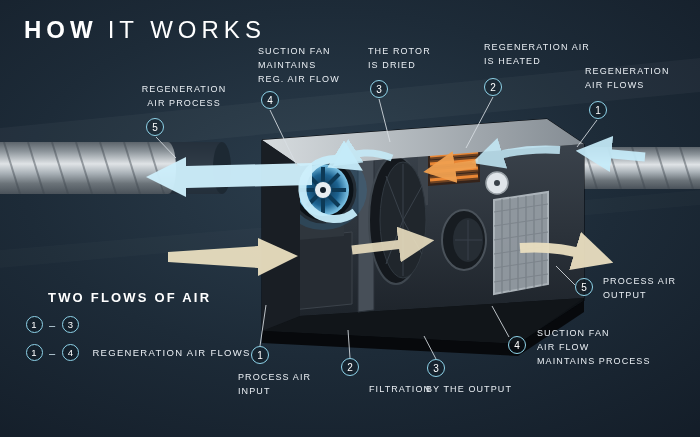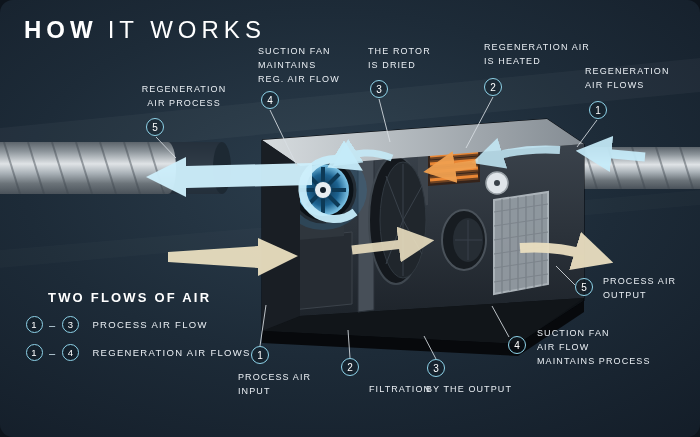--- a/index.html
+++ b/index.html
@@ -1,20 +1,19 @@
 <!DOCTYPE html>
 <html><head>
 <meta charset="utf-8">
 <style>
   html,body{margin:0;padding:0;background:#0d141c;}
   .canvas{
     position:relative;width:700px;height:437px;overflow:hidden;
     background:radial-gradient(ellipse 620px 360px at 46% 42%, #2b3d4c 0%, #1d2b38 48%, #121b26 100%);
     font-family:"Liberation Sans", sans-serif;
-    border-radius:13px;
   }
   .layer{position:absolute;left:0;top:0;}
   .title{position:absolute;left:24px;top:16px;color:#ffffff;font-size:24px;letter-spacing:5px;font-weight:300;white-space:nowrap;}
   .title .b{font-weight:700;margin-right:10px;}
   .label{position:absolute;color:#e9eef3;font-size:9px;letter-spacing:1.1px;line-height:14px;white-space:nowrap;}
   .label div{white-space:nowrap;}
   .num{
     position:absolute;width:18px;height:18px;border:1px solid #8fd4ea;border-radius:50%;
     display:flex;align-items:center;justify-content:center;color:#ffffff;font-size:10px;
     background:rgba(12,22,32,.35);box-sizing:border-box;
@@ -306,21 +305,20 @@
 
   <div class="legend-heading">TWO FLOWS OF AIR</div>
   <div class="legend-row" style="left:26px;top:316px">
     <span class="num">
         <span>1</span>
       </span>
     <span class="dash">–</span>
     <span class="num">
         <span>3</span>
       </span>
-    <span class="lab">PROCESS AIR FLOW</span>
   </div>
   <div class="legend-row" style="left:26px;top:344px">
     <span class="num">
         <span>1</span>
       </span>
     <span class="dash">–</span>
     <span class="num">
         <span>4</span>
       </span>
     <span class="lab">REGENERATION AIR FLOWS</span>

